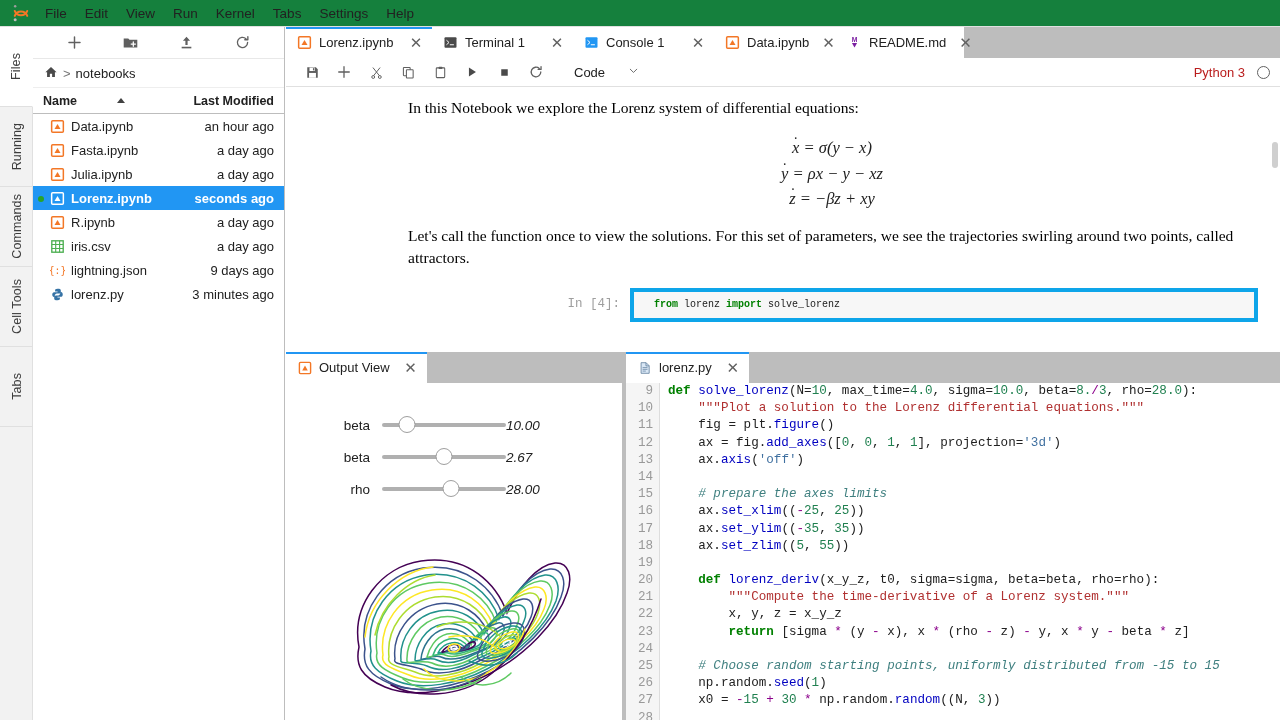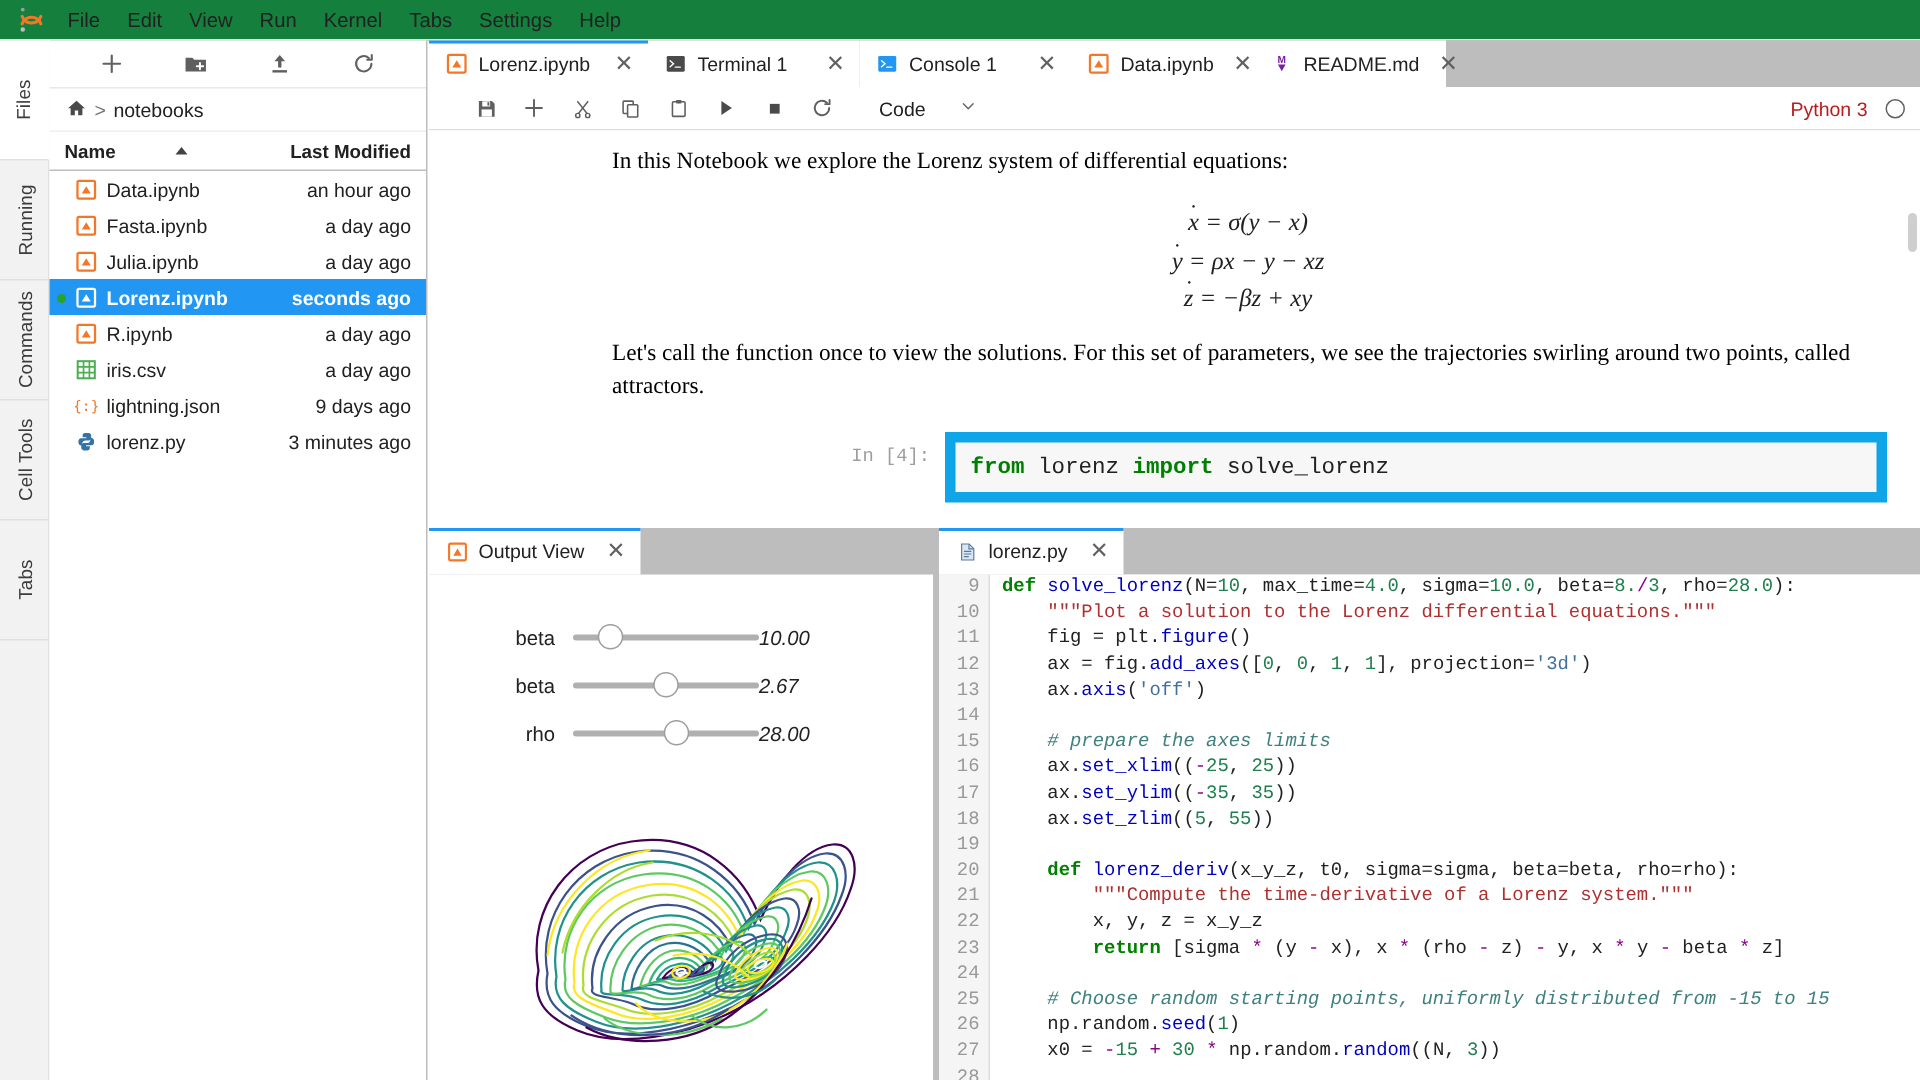--- a/index.html
+++ b/index.html
@@ -139,21 +139,21 @@
   .tab-ico { width: 15px; height: 15px; flex: none; display:flex; align-items:center; justify-content:center; }
 
   
   #nbpanel {
     position: absolute; top: 31px; left: 0;
     width: 994px; height: 294px; background: #fff;
   }
   #nbtoolbar {
     height: 29px; display: flex; align-items: center;
     border-bottom: 1px solid #e0e0e0;
-    padding-left: 22px; gap: 0;
+    padding-left: 10px; gap: 0;
     position: relative;
   }
   .nb-tool {
     width: 32px; height: 26px; display: flex; align-items: center; justify-content: center;
     cursor: pointer;
   }
   #celltype {
     display: flex; align-items: center; gap: 22px;
     margin-left: 22px; font-size: 13px; color: #212121; cursor: pointer;
   }
@@ -184,24 +184,24 @@
     display: flex; margin: 18px 0 0 0; padding-left: 0;
   }
   .prompt {
     width: 74px; padding-right: 10px; text-align: right;
     font-family: "Liberation Mono", monospace; font-size: 12.5px;
     color: #9e9e9e; padding-top: 9px;
     margin-left: 270px;
   }
   .ceditor {
     flex: 1; margin-right: 22px;
-    background: #f7f7f7; border: 7px solid #0ea5e9;
-    padding: 6px 10px;
+    background: #f7f7f7; border: 4px solid #0ea5e9;
+    padding: 6px 20px;
     font-family: "Liberation Mono", monospace;
-    font-size: 15px; line-height: 1.42;
+    font-size: 10px; line-height: 1.42;
     white-space: pre;
   }
   .nb-scroll {
     position: absolute; right: 2px; top: 55px;
     width: 6px; height: 26px; border-radius: 3px; background: #cfcfcf;
   }
 
   
   #bottomrow { position: absolute; top: 325px; left: 0; width: 994px; height: 368px; }
   #outpanel { position: absolute; left: 0; top: 0; width: 336px; height: 368px; }

